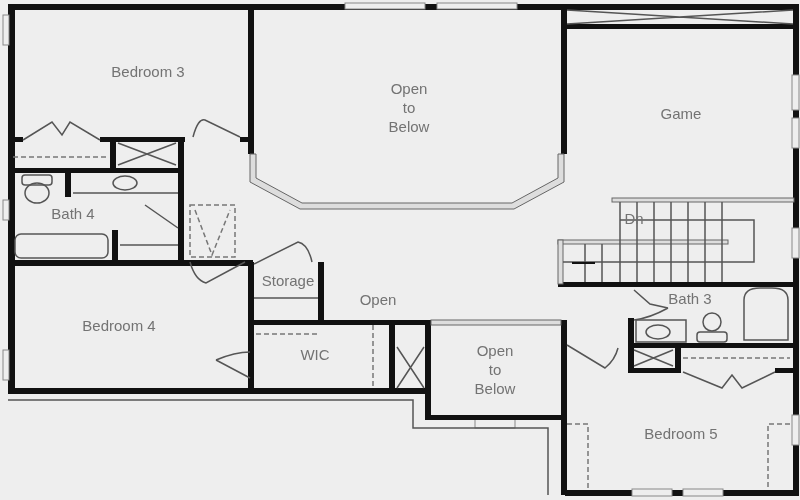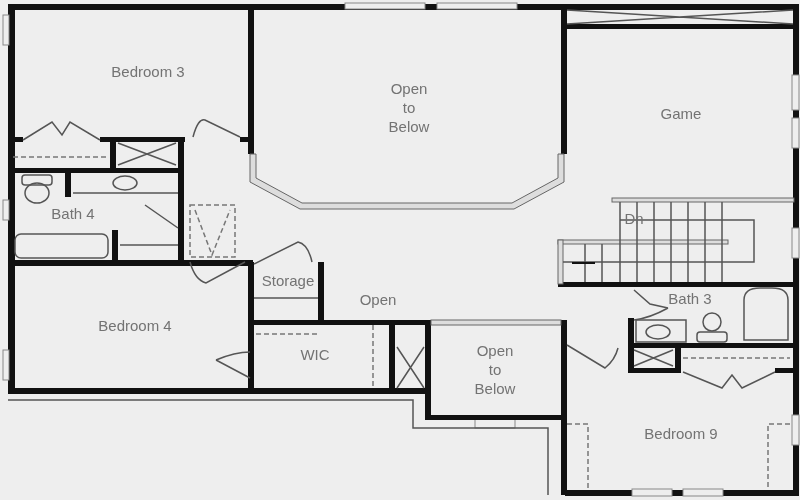--- a/index.html
+++ b/index.html
@@ -115,18 +115,18 @@
 <div class="lbl" style="left:148px;top:72px">Bedroom 3</div>
 <div class="lbl" style="left:409px;top:108px;white-space:pre">Open
 to
 Below</div>
 <div class="lbl" style="left:681px;top:114px">Game</div>
 <div class="lbl" style="left:73px;top:214px">Bath 4</div>
 <div class="lbl" style="left:634px;top:219px">Dn</div>
 <div class="lbl small" style="left:288px;top:281px">Storage</div>
 <div class="lbl" style="left:378px;top:300px">Open</div>
 <div class="lbl" style="left:690px;top:299px">Bath 3</div>
-<div class="lbl" style="left:135px;top:326px">Bedroom 4</div>
+<div class="lbl" style="left:119px;top:326px">Bedroom 4</div>
 <div class="lbl" style="left:315px;top:355px">WIC</div>
 <div class="lbl" style="left:495px;top:370px;white-space:pre">Open
 to
 Below</div>
-<div class="lbl" style="left:681px;top:434px">Bedroom 9</div>
+<div class="lbl" style="left:681px;top:434px">Bedroom 5</div>
 
 </body></html>

